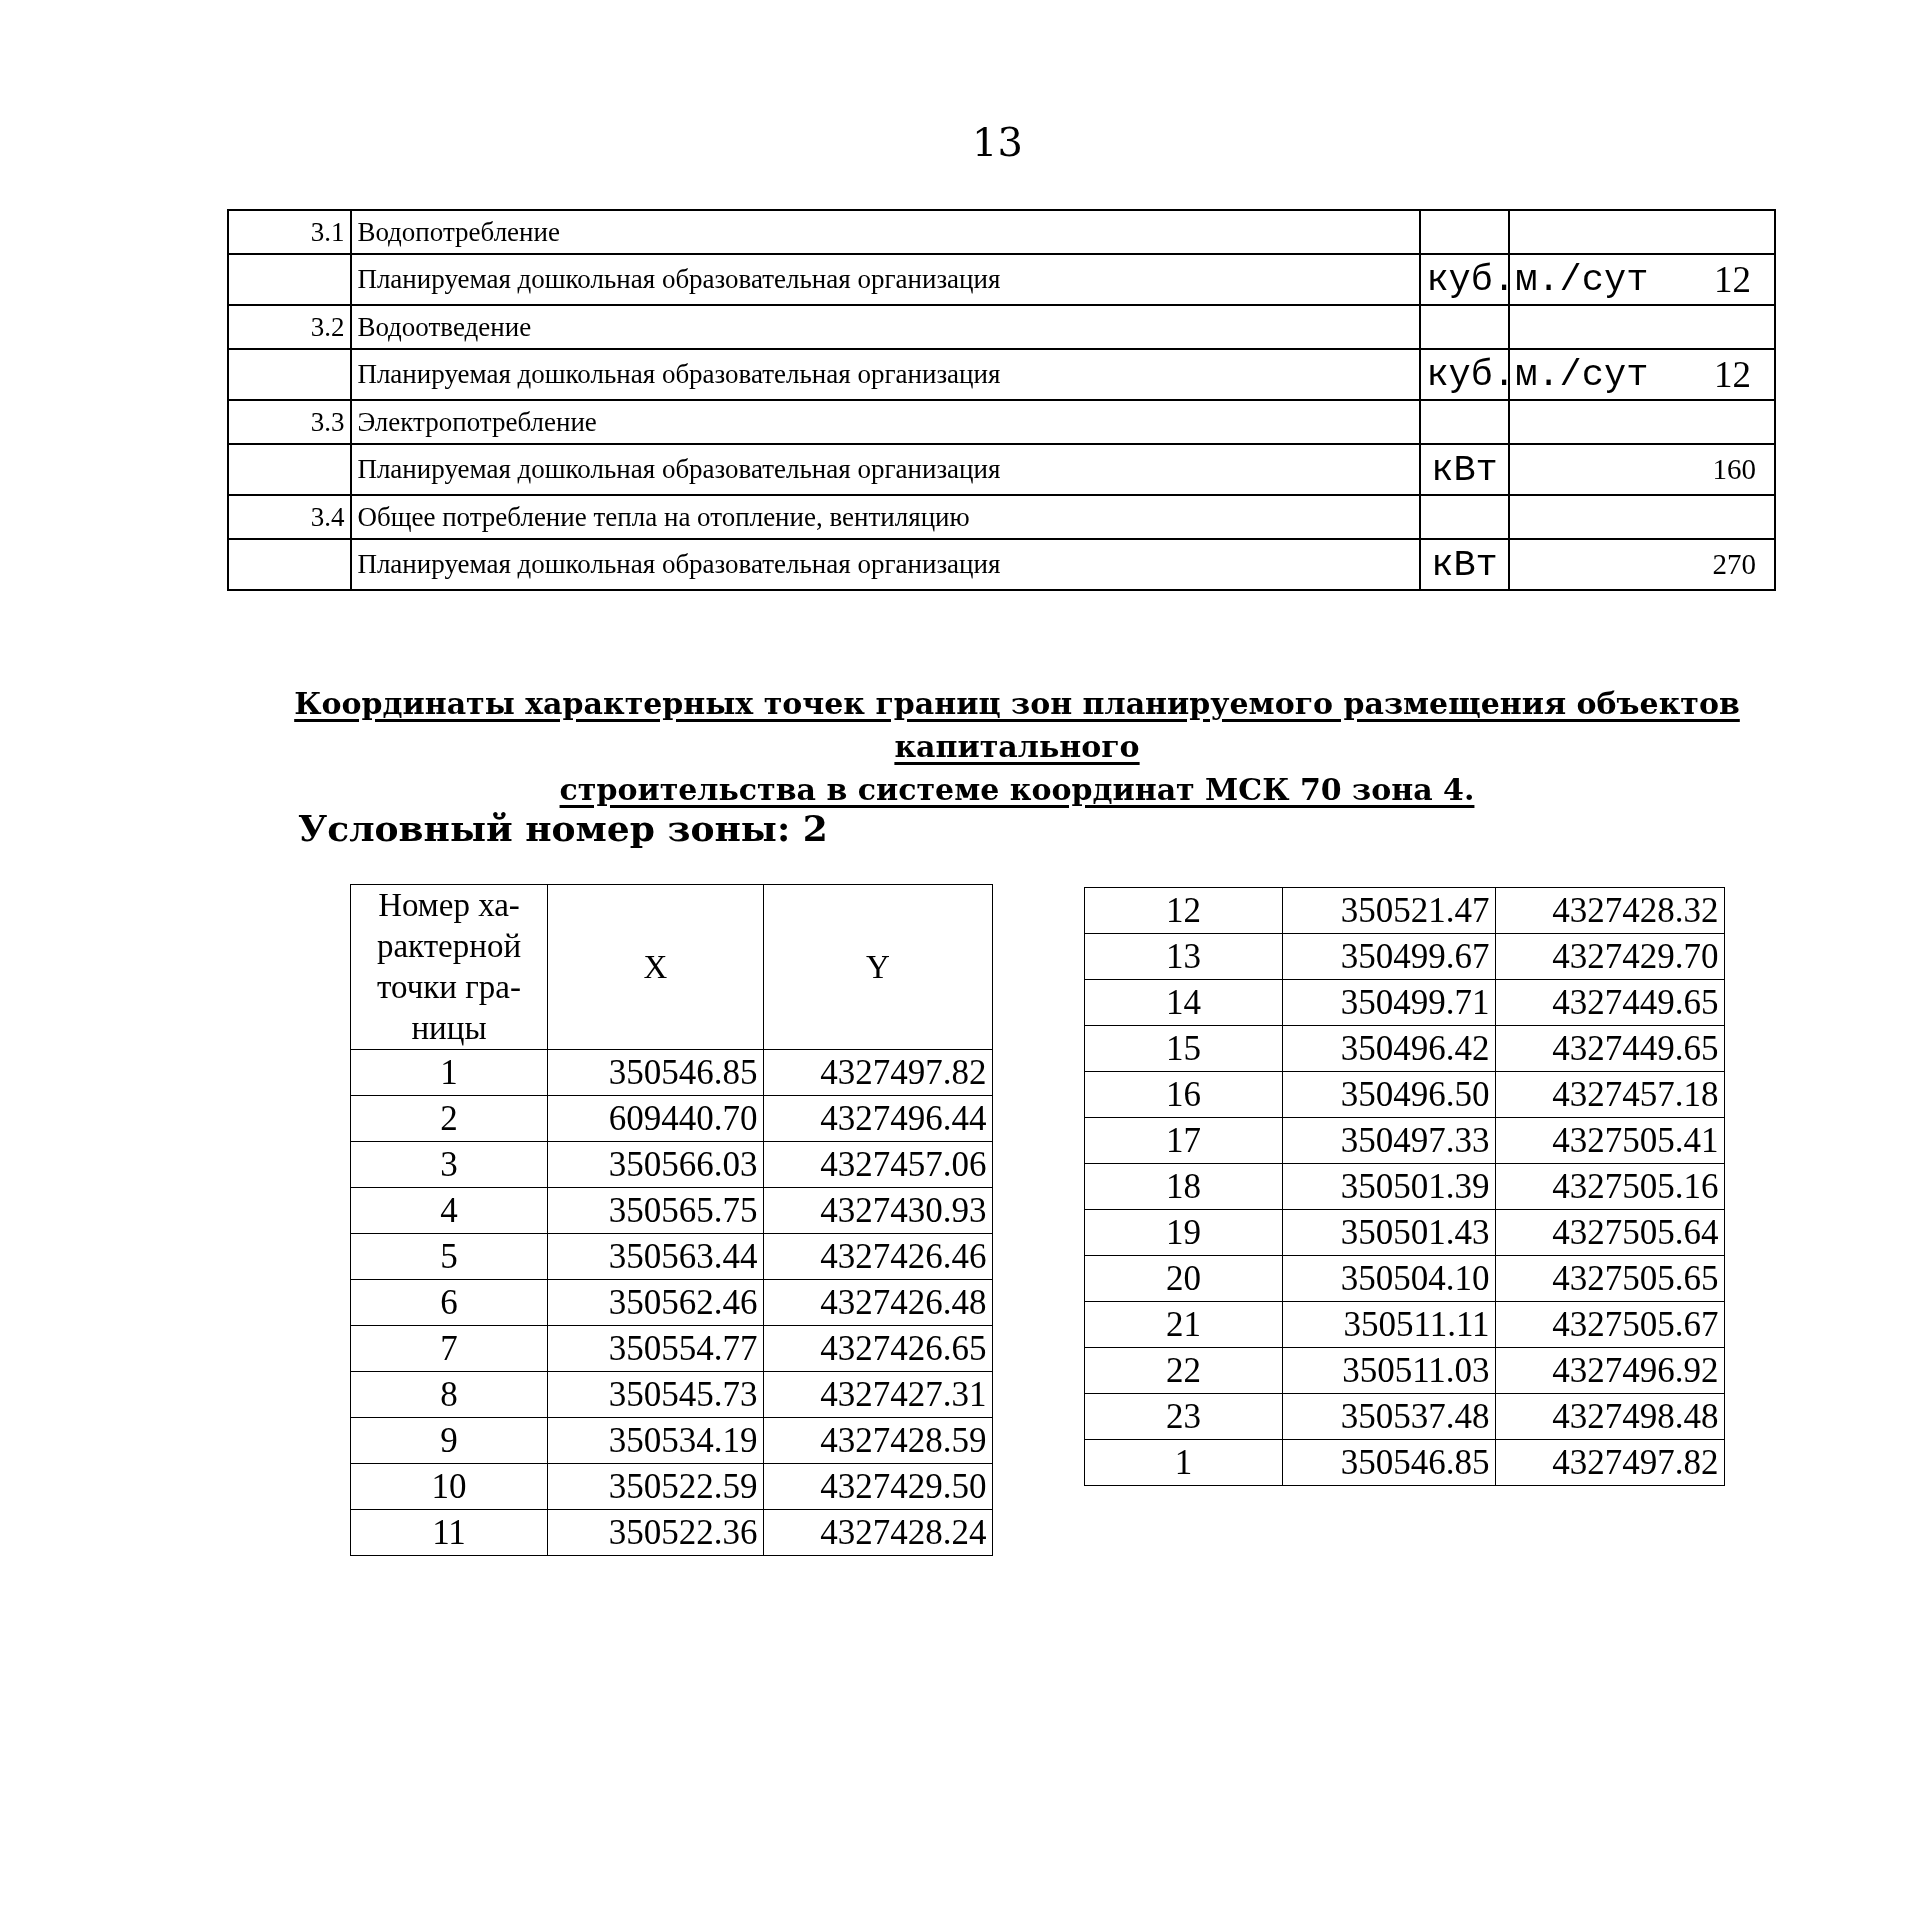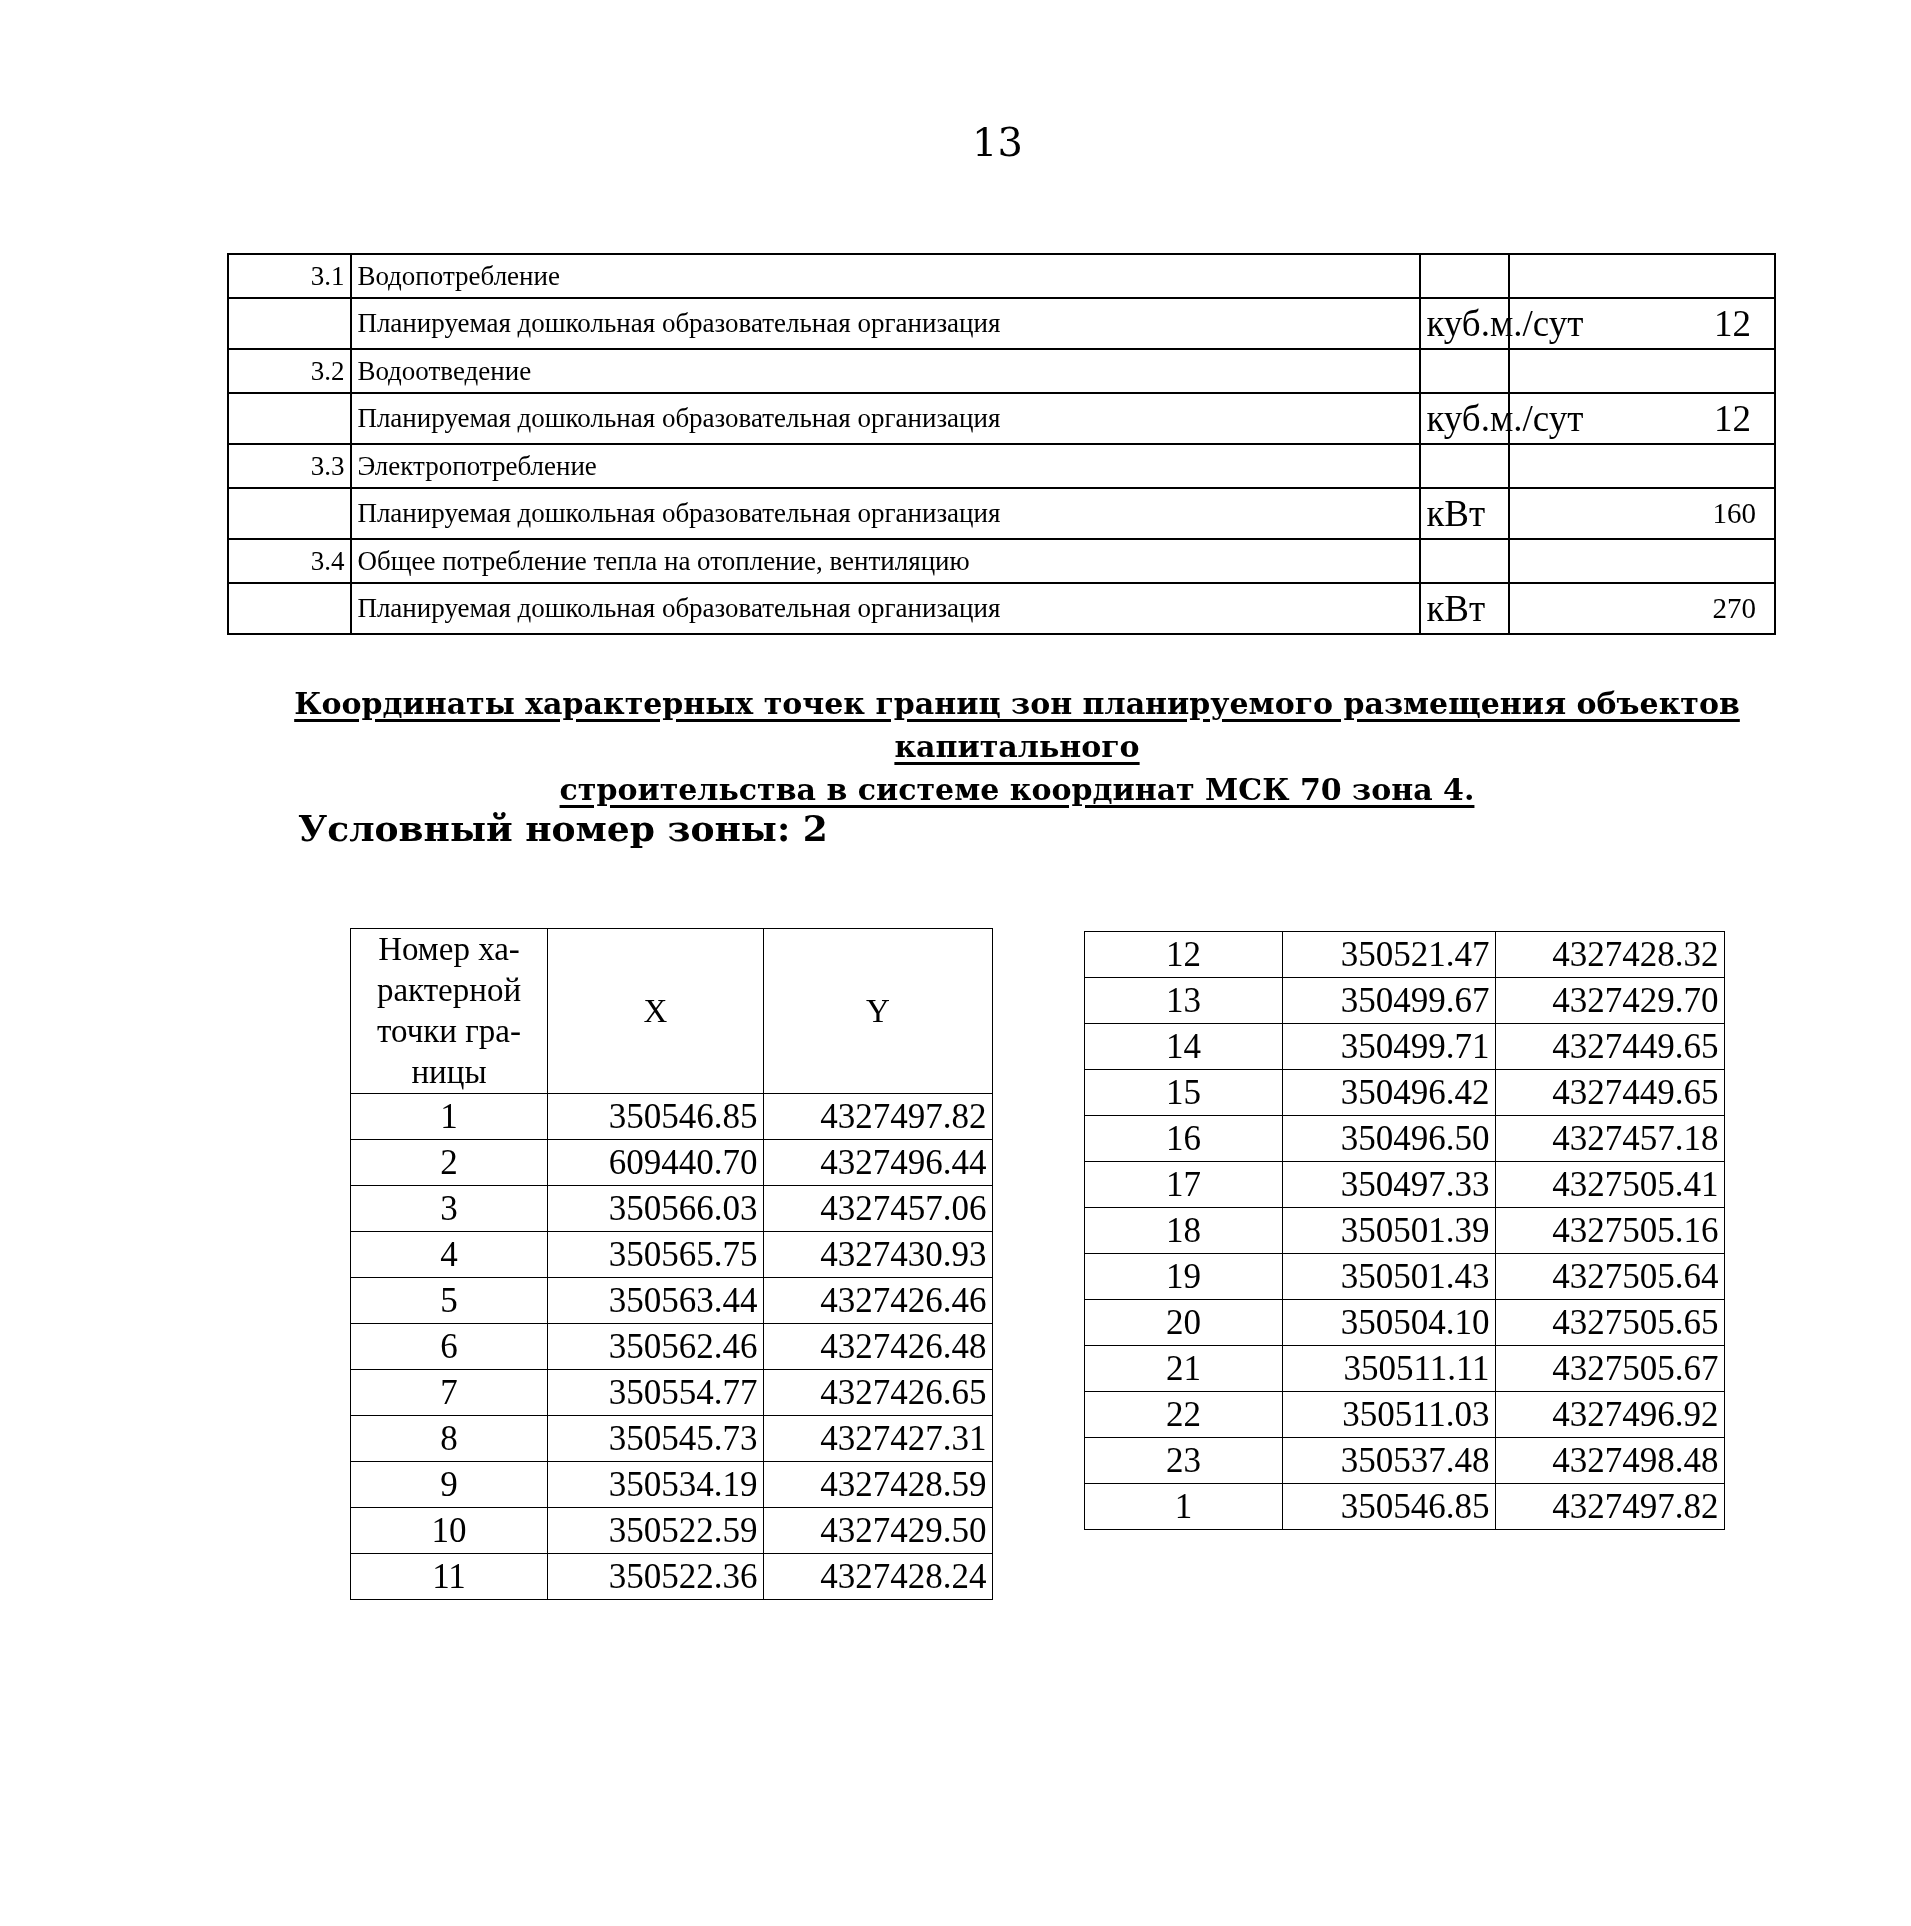--- a/index.html
+++ b/index.html
@@ -6,30 +6,30 @@
     body {
       width: 1911px; height: 2703px; position: relative; overflow: hidden;
       font-family: "DejaVu Serif", "Liberation Serif", serif; color: #000;
     }
     .abs { position: absolute; }
     .page-number {
       left: 0; width: 1995px; top: 119px; text-align: center;
       font-size: 40px; line-height: 46px;
     }
     
-    table { border-collapse: collapse; table-layout: fixed; margin-top: 44px; }
+    table { border-collapse: collapse; table-layout: fixed; }
     .t-top { left: 227px; top: 209px; width: 1546px; }
     .t-top td {
       border: 2.7px solid #000; padding: 0 5.4px; font-size: 27px;
       font-family: "Liberation Serif", serif; vertical-align: middle; white-space: nowrap;
     }
     .t-top tr.sec td { height: 42px; }
     .t-top tr.sub td { height: 49px; }
     .t-top td.num { text-align: right; }
-    .t-top td.unit { text-align: left; font-size: 37px; }
+    .t-top td.unit { text-align: center; font-size: 37px; font-family: Liberation Mono, monospace; }
     .t-top td.val { text-align: right; font-size: 37px; padding-right: 23px; }
     .t-top td.val.small { font-size: 29px; padding-right: 18px; }
 
     .heading {
       left: 239px; width: 1556px; top: 682px; text-align: center;
       font-family: "DejaVu Serif", serif; font-weight: bold; font-size: 30px;
       line-height: 43px; text-decoration: underline; text-decoration-thickness: 3.1px;
       text-underline-offset: 5.4px;
     }
     .zone-label {

